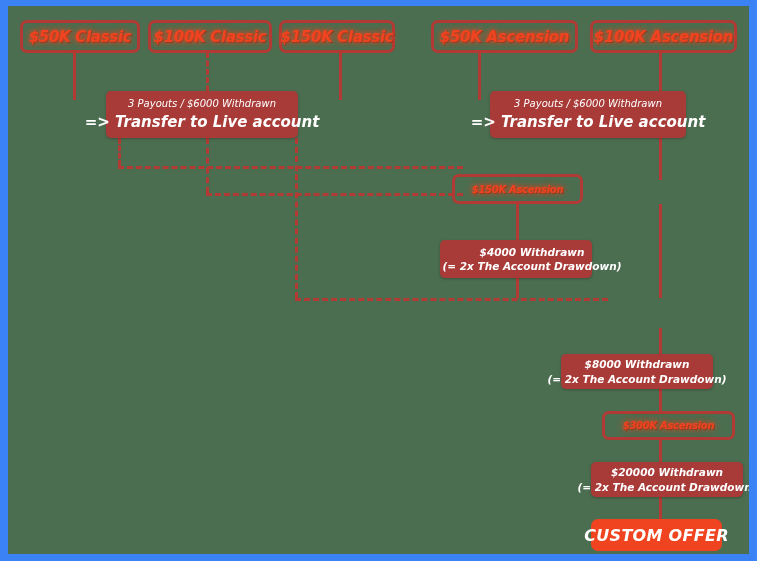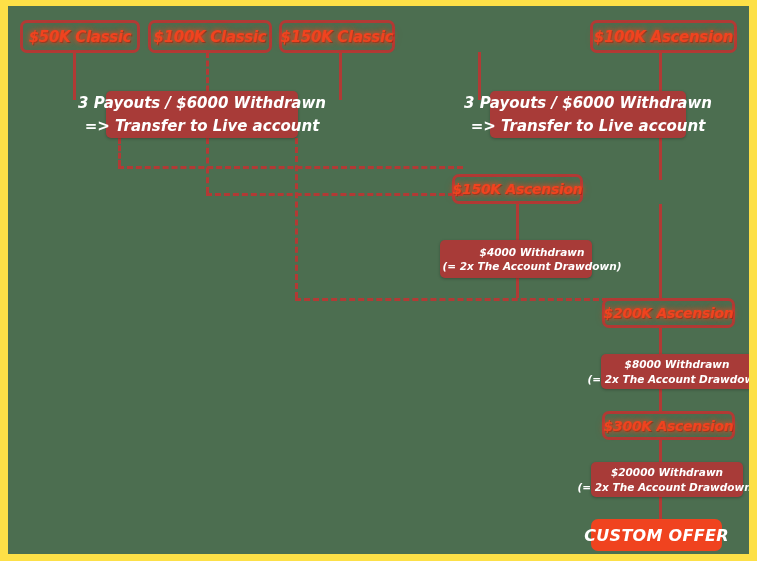--- a/index.html
+++ b/index.html
@@ -9,21 +9,21 @@
     background: #000000;
   }
   body {
     font-family: "Liberation Sans", sans-serif;
   }
 
   #canvas {
     position: relative;
     width: 757px;
     height: 561px;
-    background: #fde047;
+    background: #3b82f6;
     overflow: hidden;
     box-sizing: border-box;
   }
 
   #stage {
     position: absolute;
     left: 8px;
     top: 6px;
     width: 741px;
     height: 548px;
@@ -65,42 +65,42 @@
     color: #f0431f;
     letter-spacing: -0.3px;
     text-shadow:
       0 0 5px rgba(240,67,31,0.95),
       0 0 9px rgba(240,67,31,0.7),
       1px 1px 0 rgba(120,20,10,0.55);
     white-space: nowrap;
   }
 
   .node-lg .label { font-size: 15px; }
-  .node-md .label { font-size: 14px; }
+  .node-md .label { font-size: 10px; }
 
   
   .note {
     position: absolute;
     box-sizing: border-box;
     background: #a83b38;
     border-radius: 5px;
     display: flex;
     flex-direction: column;
     align-items: center;
     justify-content: center;
     text-align: center;
     color: #ffffff;
     padding: 4px 8px;
     box-shadow: 0 1px 3px rgba(0,0,0,0.25);
   }
   .note .line1 {
     font-family: "DejaVu Sans", sans-serif;
     font-style: italic;
-    font-weight: bold;
-    font-size: 15px;
+    font-weight: normal;
+    font-size: 10px;
     line-height: 1.35;
     white-space: nowrap;
   }
   .note .line2 {
     font-family: "DejaVu Sans", sans-serif;
     font-style: italic;
     font-weight: bold;
     font-size: 15px;
     line-height: 1.35;
     white-space: nowrap;
@@ -178,20 +178,23 @@
     </div>
 
     <div class="node node-lg" style="left:140px; top:14px; width:124px; height:33px;">
       <span class="label">$100K Classic</span>
     </div>
 
     <div class="node node-lg" style="left:271px; top:14px; width:116px; height:33px;">
       <span class="label">$150K Classic</span>
     </div>
 
+    <div class="node node-lg" style="left:423px; top:14px; width:147px; height:33px;">
+      <span class="label">$50K Ascension</span>
+    </div>
 
     <div class="node node-lg" style="left:582px; top:14px; width:147px; height:33px;">
       <span class="label">$100K Ascension</span>
     </div>
 
     <div class="note" style="left:98px; top:85px; width:192px; height:47px;">
       <span class="line1">3 Payouts / $6000 Withdrawn</span>
       <span class="line2">=&gt; Transfer to Live account</span>
     </div>
 
@@ -202,25 +205,22 @@
 
     <div class="node node-md" style="left:444px; top:168px; width:131px; height:30px;">
       <span class="label">$150K Ascension</span>
     </div>
 
     <div class="note small" style="left:432px; top:234px; width:152px; height:38px;padding-left:40px;">
       <span class="line1">$4000 Withdrawn</span>
       <span class="line2">(= 2x The Account Drawdown)</span>
     </div>
 
-    <div class="node node-md" style="left:594px; top:292px; width:133px; height:30px;">
-      <span class="label">$200K Ascension</span>
-    </div>
-
-    <div class="note small" style="left:593px; top:348px; width:152px; height:35px;justify-content:center;">
+
+    <div class="note small" style="left:553px; top:348px; width:152px; height:35px;justify-content:center;">
       <span class="line1">$8000 Withdrawn</span>
       <span class="line2">(= 2x The Account Drawdown)</span>
     </div>
 
     <div class="node node-md" style="left:594px; top:405px; width:133px; height:29px;">
       <span class="label">$300K Ascension</span>
     </div>
 
     <div class="note small" style="left:583px; top:456px; width:152px; height:35px;">
       <span class="line1">$20000 Withdrawn</span>

